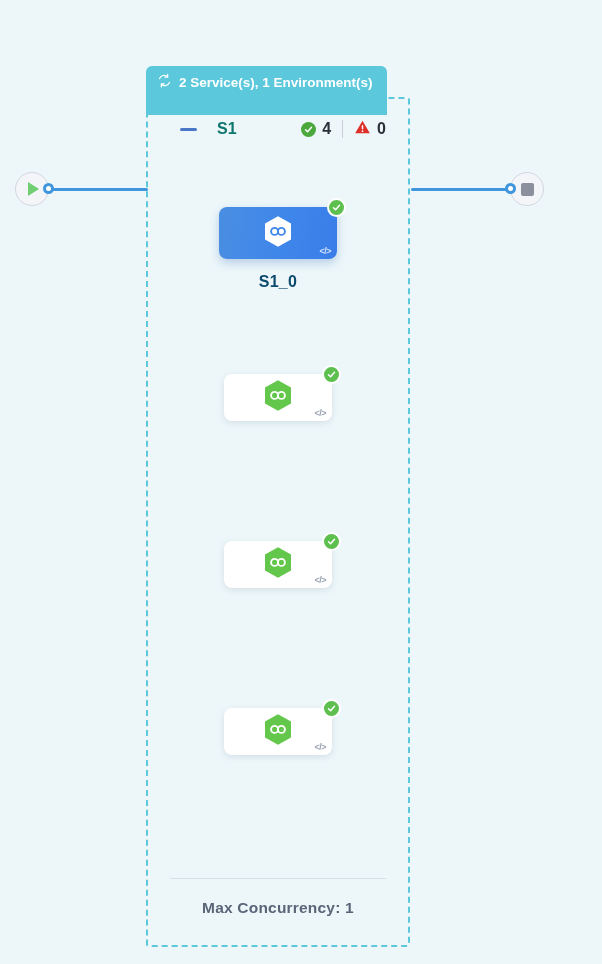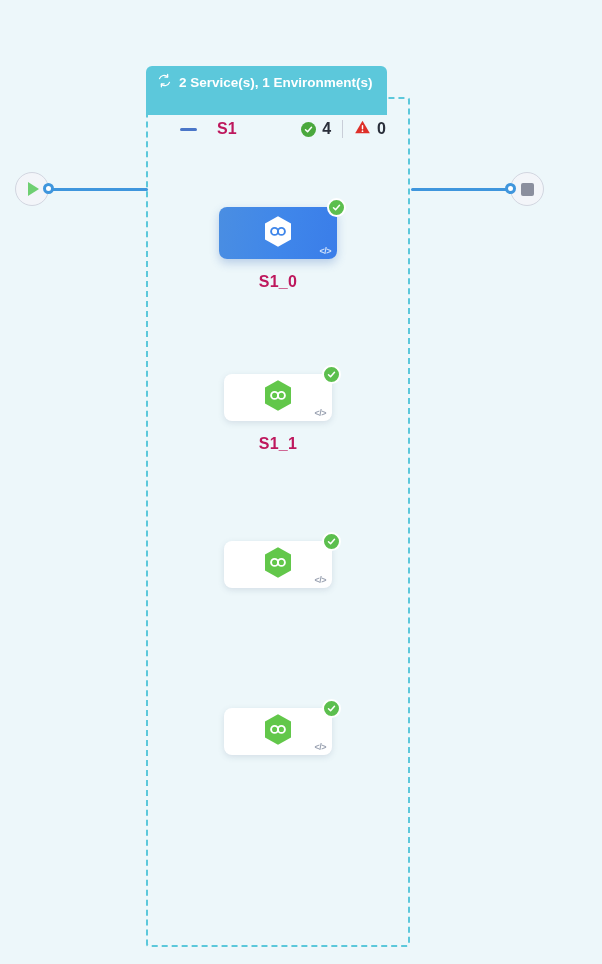--- a/index.html
+++ b/index.html
@@ -121,21 +121,21 @@
     width: 17px;
     height: 3px;
     background: #4a76c8;
     border-radius: 2px;
     flex: 0 0 auto;
   }
   .svc-name {
     margin-left: 20px;
     font-size: 16px;
     font-weight: bold;
-    color: #be185d;
+    color: #0f766e;
     letter-spacing: .2px;
   }
   .counters {
     margin-left: auto;
     display: flex;
     align-items: center;
     gap: 8px;
   }
   .cnt-group { display: flex; align-items: center; gap: 6px; }
   .cnt-num {
@@ -205,21 +205,21 @@
     color: #9aa2b1;
     letter-spacing: -0.5px;
   }
   .card.selected .code-icon { color: #cfe1fb; }
 
   .card-label {
     margin-top: 14px;
     text-align: center;
     font-size: 16px;
     font-weight: bold;
-    color: #be185d;
+    color: #0c4a6e;
     letter-spacing: .3px;
   }
 
   
   .group-footer {
     position: absolute;
     left: 22px;
     right: 22px;
     bottom: 28px;
   }
@@ -330,21 +330,20 @@
                 </g>
               </svg>
             </span>
             <span class="badge-ok">
               <svg width="9" height="9" viewBox="0 0 24 24" fill="none" stroke="#ffffff" stroke-width="4" stroke-linecap="round" stroke-linejoin="round">
                 <polyline points="4 12.5 9.5 18 20 6"></polyline>
               </svg>
             </span>
             <span class="code-icon">&lt;/&gt;</span>
           </div>
-          <div class="card-label">S1_1</div>
         </div>
 
         <div class="card-item">
           <div class="card">
             <span>
               <svg width="30" height="33" viewBox="0 0 30 33">
                 <path d="M15 1.2 28 8.6v15.8L15 31.8 2 24.4V8.6z" fill="#62c74a"></path>
                 <g fill="none" stroke="#ffffff" stroke-width="1.9">
                   <circle cx="11.6" cy="16.4" r="3.5"></circle>
                   <circle cx="18.4" cy="16.4" r="3.5"></circle>
@@ -375,16 +374,20 @@
               <svg width="9" height="9" viewBox="0 0 24 24" fill="none" stroke="#ffffff" stroke-width="4" stroke-linecap="round" stroke-linejoin="round">
                 <polyline points="4 12.5 9.5 18 20 6"></polyline>
               </svg>
             </span>
             <span class="code-icon">&lt;/&gt;</span>
           </div>
         </div>
 
       </div>
 
+      <div class="group-footer">
+        <div class="divider"></div>
+        <div class="concurrency">Max Concurrency: 1</div>
+      </div>
 
     </div>
   </div>
 </div>
 
 </body></html>

